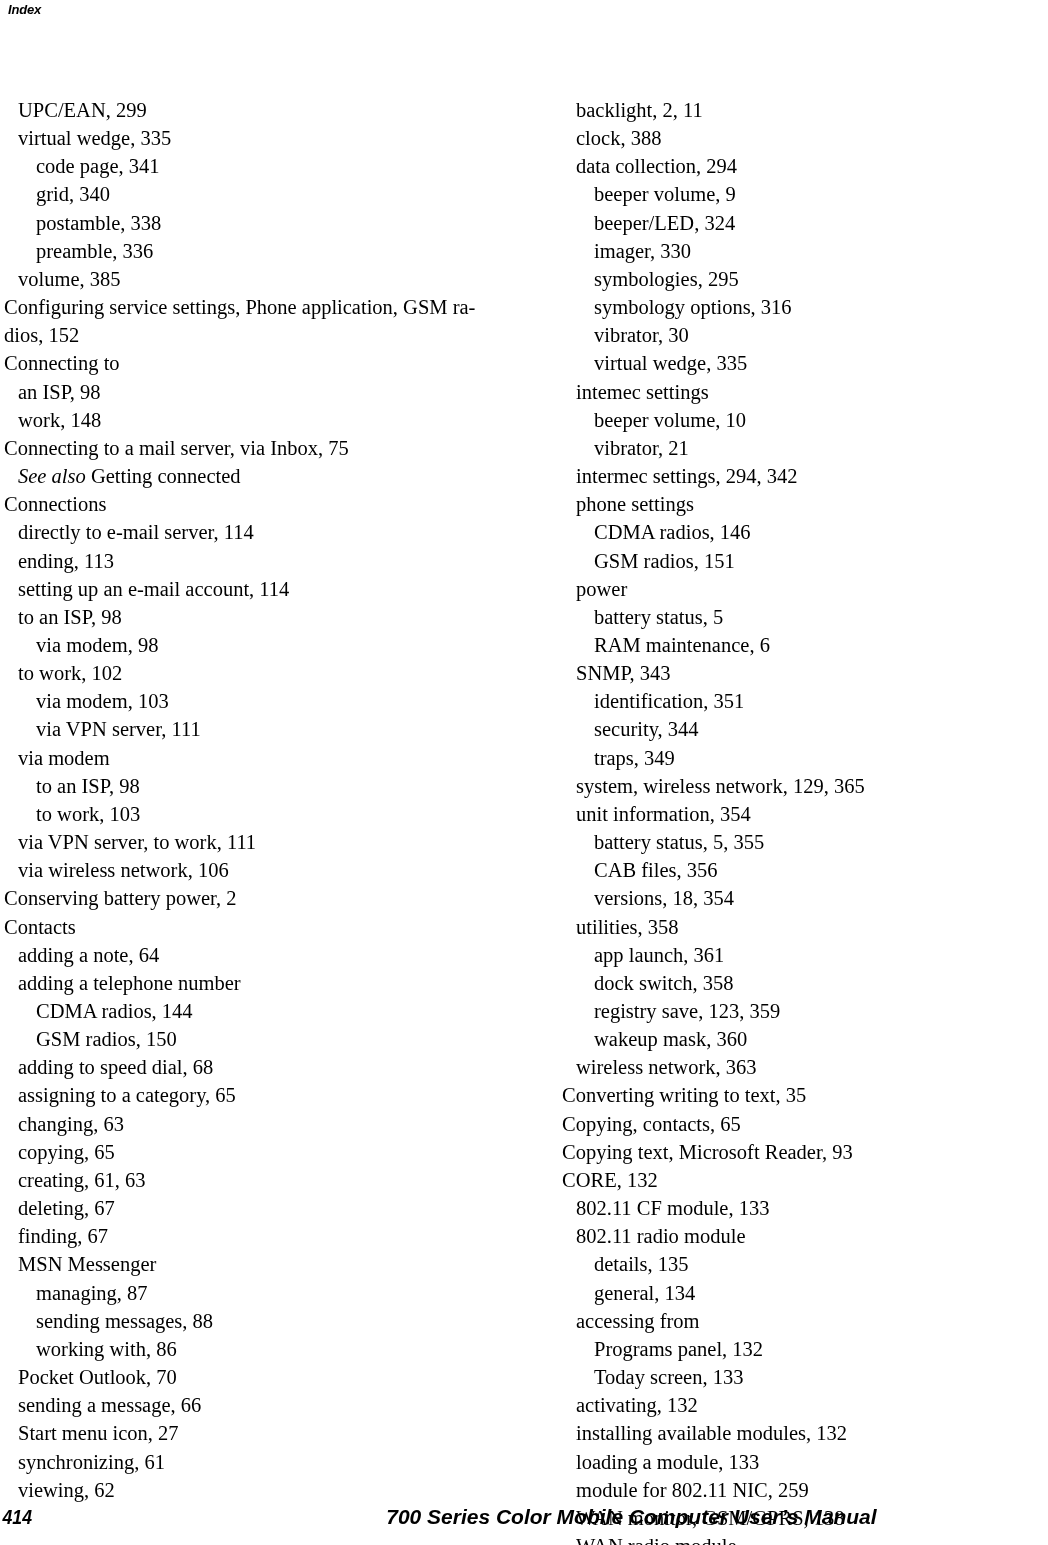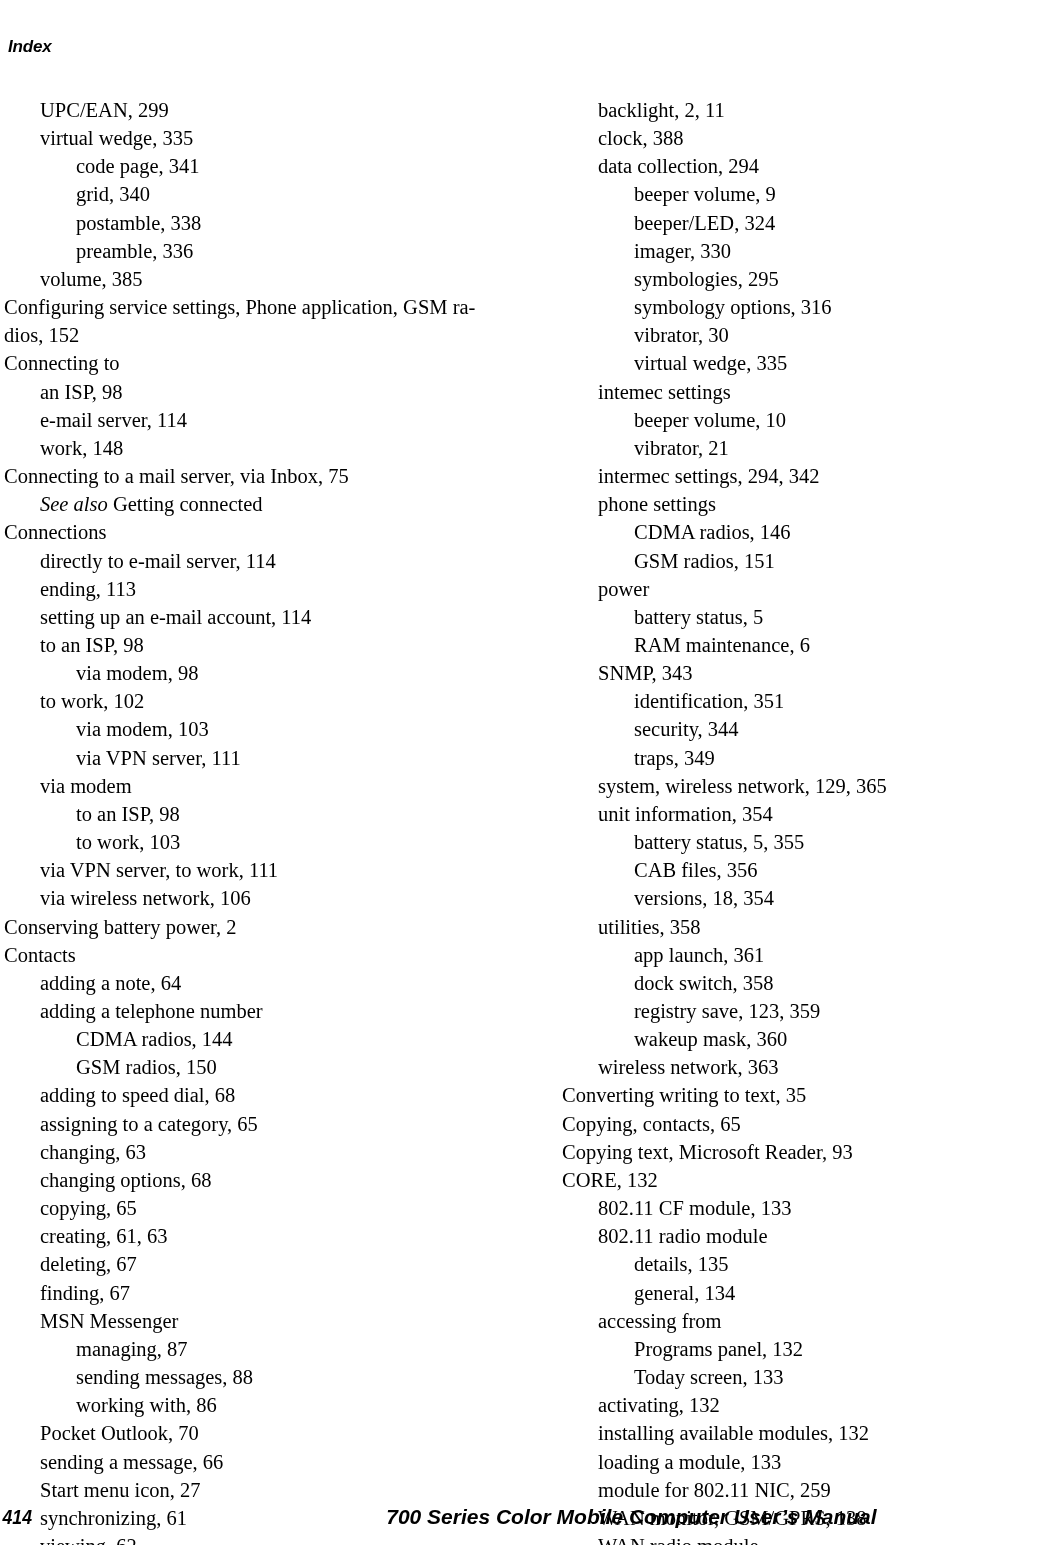--- a/index.html
+++ b/index.html
@@ -17,24 +17,23 @@
   }
 
   
   #page-header {
     position: absolute;
     top: 2px;
     left: 8px;
     font-family: "Liberation Sans", "DejaVu Sans", sans-serif;
     font-weight: bold;
     font-style: italic;
-    font-size: 17px;
+    font-size: 13px;
     letter-spacing: -0.2px;
     color: #000000;
-    margin-top: 35px;
   }
 
   
   #index-body {
     position: absolute;
     top: 96px;
     left: 0;
     width: 1048px;
     display: flex;
     flex-direction: row;
@@ -52,22 +51,22 @@
   }
 
   .index-entry {
     font-size: 20.5px;
     line-height: 28.15px;
     white-space: pre-wrap;
     margin: 0;
     padding: 0;
   }
   .lvl0 { margin-left: 0px; }
-  .lvl1 { margin-left: 36px; }
-  .lvl2 { margin-left: 72px; }
+  .lvl1 { margin-left: 14px; }
+  .lvl2 { margin-left: 32px; }
 
   
   .wrap-line {
     display: block;
   }
   .see-also {
     font-style: italic;
   }
 
   
@@ -109,21 +108,20 @@
       <div class="index-entry lvl1"><span>UPC/EAN, 299</span></div>
       <div class="index-entry lvl1"><span>virtual wedge, 335</span></div>
       <div class="index-entry lvl2"><span>code page, 341</span></div>
       <div class="index-entry lvl2"><span>grid, 340</span></div>
       <div class="index-entry lvl2"><span>postamble, 338</span></div>
       <div class="index-entry lvl2"><span>preamble, 336</span></div>
       <div class="index-entry lvl1"><span>volume, 385</span></div>
       <div class="index-entry lvl0"><span>Configuring service settings, Phone application, GSM ra-</span><span class="wrap-line">dios, 152</span></div>
       <div class="index-entry lvl0"><span>Connecting to</span></div>
       <div class="index-entry lvl1"><span>an ISP, 98</span></div>
-      <div class="index-entry lvl1"><span>e-mail server, 114</span></div>
       <div class="index-entry lvl1"><span>work, 148</span></div>
       <div class="index-entry lvl0"><span>Connecting to a mail server, via Inbox, 75</span></div>
       <div class="index-entry lvl1"><span class="see-also">See also</span><span> Getting connected</span></div>
       <div class="index-entry lvl0"><span>Connections</span></div>
       <div class="index-entry lvl1"><span>directly to e-mail server, 114</span></div>
       <div class="index-entry lvl1"><span>ending, 113</span></div>
       <div class="index-entry lvl1"><span>setting up an e-mail account, 114</span></div>
       <div class="index-entry lvl1"><span>to an ISP, 98</span></div>
       <div class="index-entry lvl2"><span>via modem, 98</span></div>
       <div class="index-entry lvl1"><span>to work, 102</span></div>
@@ -136,21 +134,20 @@
       <div class="index-entry lvl1"><span>via wireless network, 106</span></div>
       <div class="index-entry lvl0"><span>Conserving battery power, 2</span></div>
       <div class="index-entry lvl0"><span>Contacts</span></div>
       <div class="index-entry lvl1"><span>adding a note, 64</span></div>
       <div class="index-entry lvl1"><span>adding a telephone number</span></div>
       <div class="index-entry lvl2"><span>CDMA radios, 144</span></div>
       <div class="index-entry lvl2"><span>GSM radios, 150</span></div>
       <div class="index-entry lvl1"><span>adding to speed dial, 68</span></div>
       <div class="index-entry lvl1"><span>assigning to a category, 65</span></div>
       <div class="index-entry lvl1"><span>changing, 63</span></div>
-      <div class="index-entry lvl1"><span>changing options, 68</span></div>
       <div class="index-entry lvl1"><span>copying, 65</span></div>
       <div class="index-entry lvl1"><span>creating, 61, 63</span></div>
       <div class="index-entry lvl1"><span>deleting, 67</span></div>
       <div class="index-entry lvl1"><span>finding, 67</span></div>
       <div class="index-entry lvl1"><span>MSN Messenger</span></div>
       <div class="index-entry lvl2"><span>managing, 87</span></div>
       <div class="index-entry lvl2"><span>sending messages, 88</span></div>
       <div class="index-entry lvl2"><span>working with, 86</span></div>
       <div class="index-entry lvl1"><span>Pocket Outlook, 70</span></div>
       <div class="index-entry lvl1"><span>sending a message, 66</span></div>

